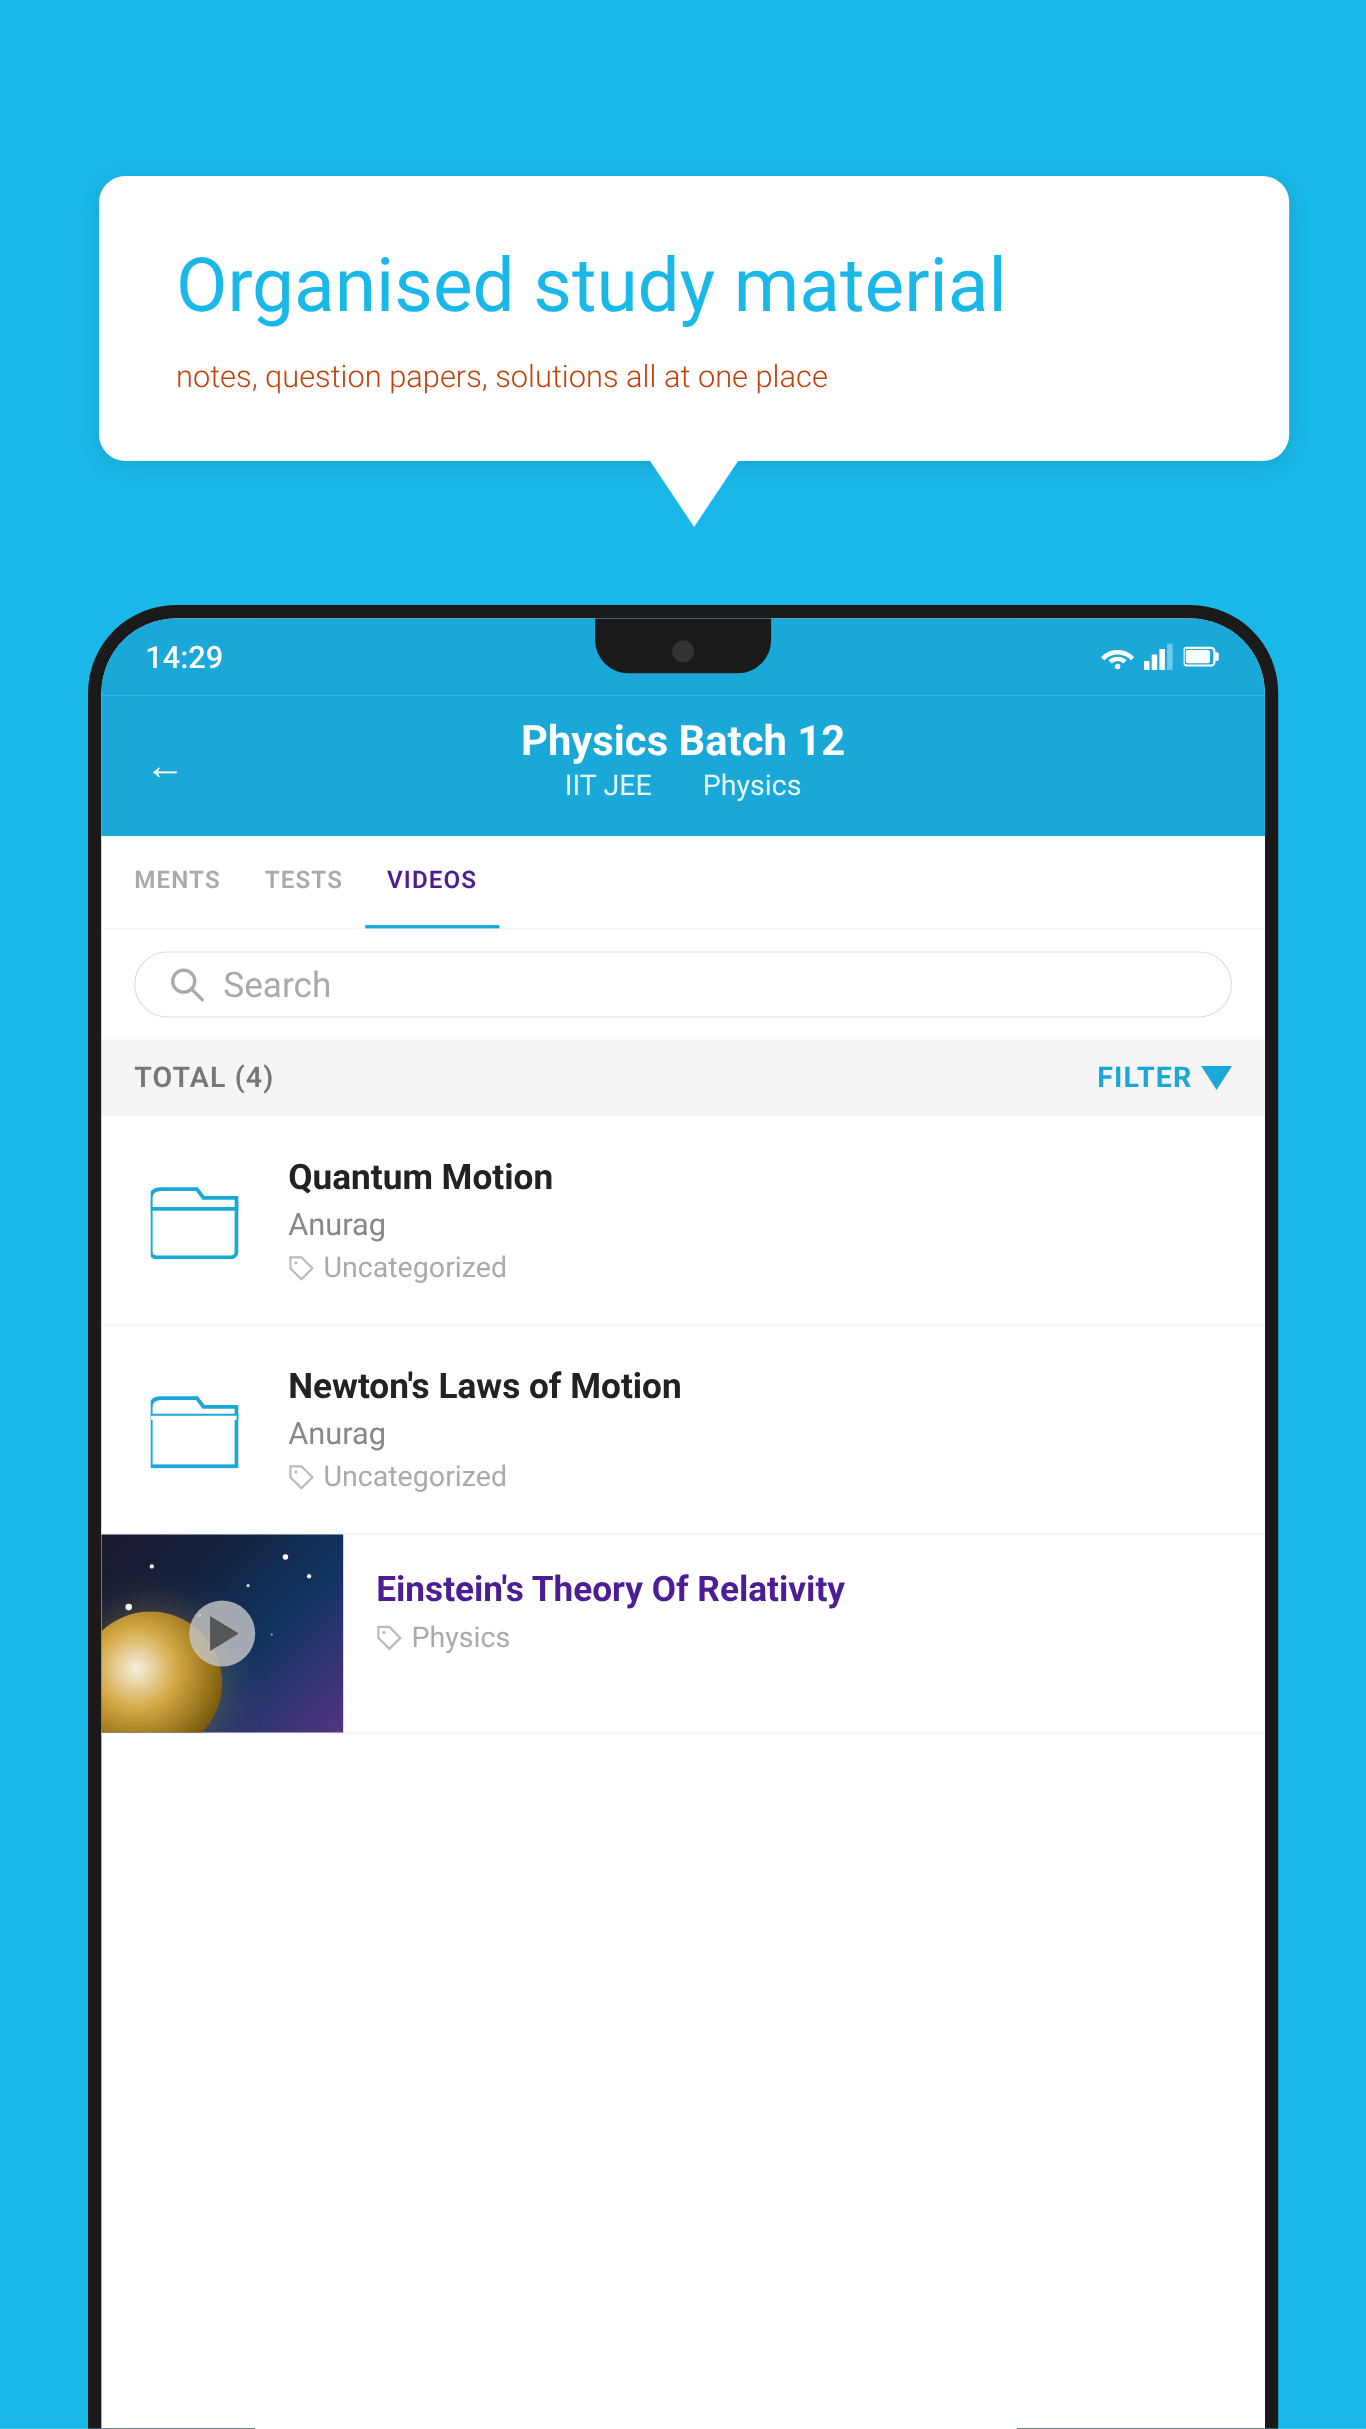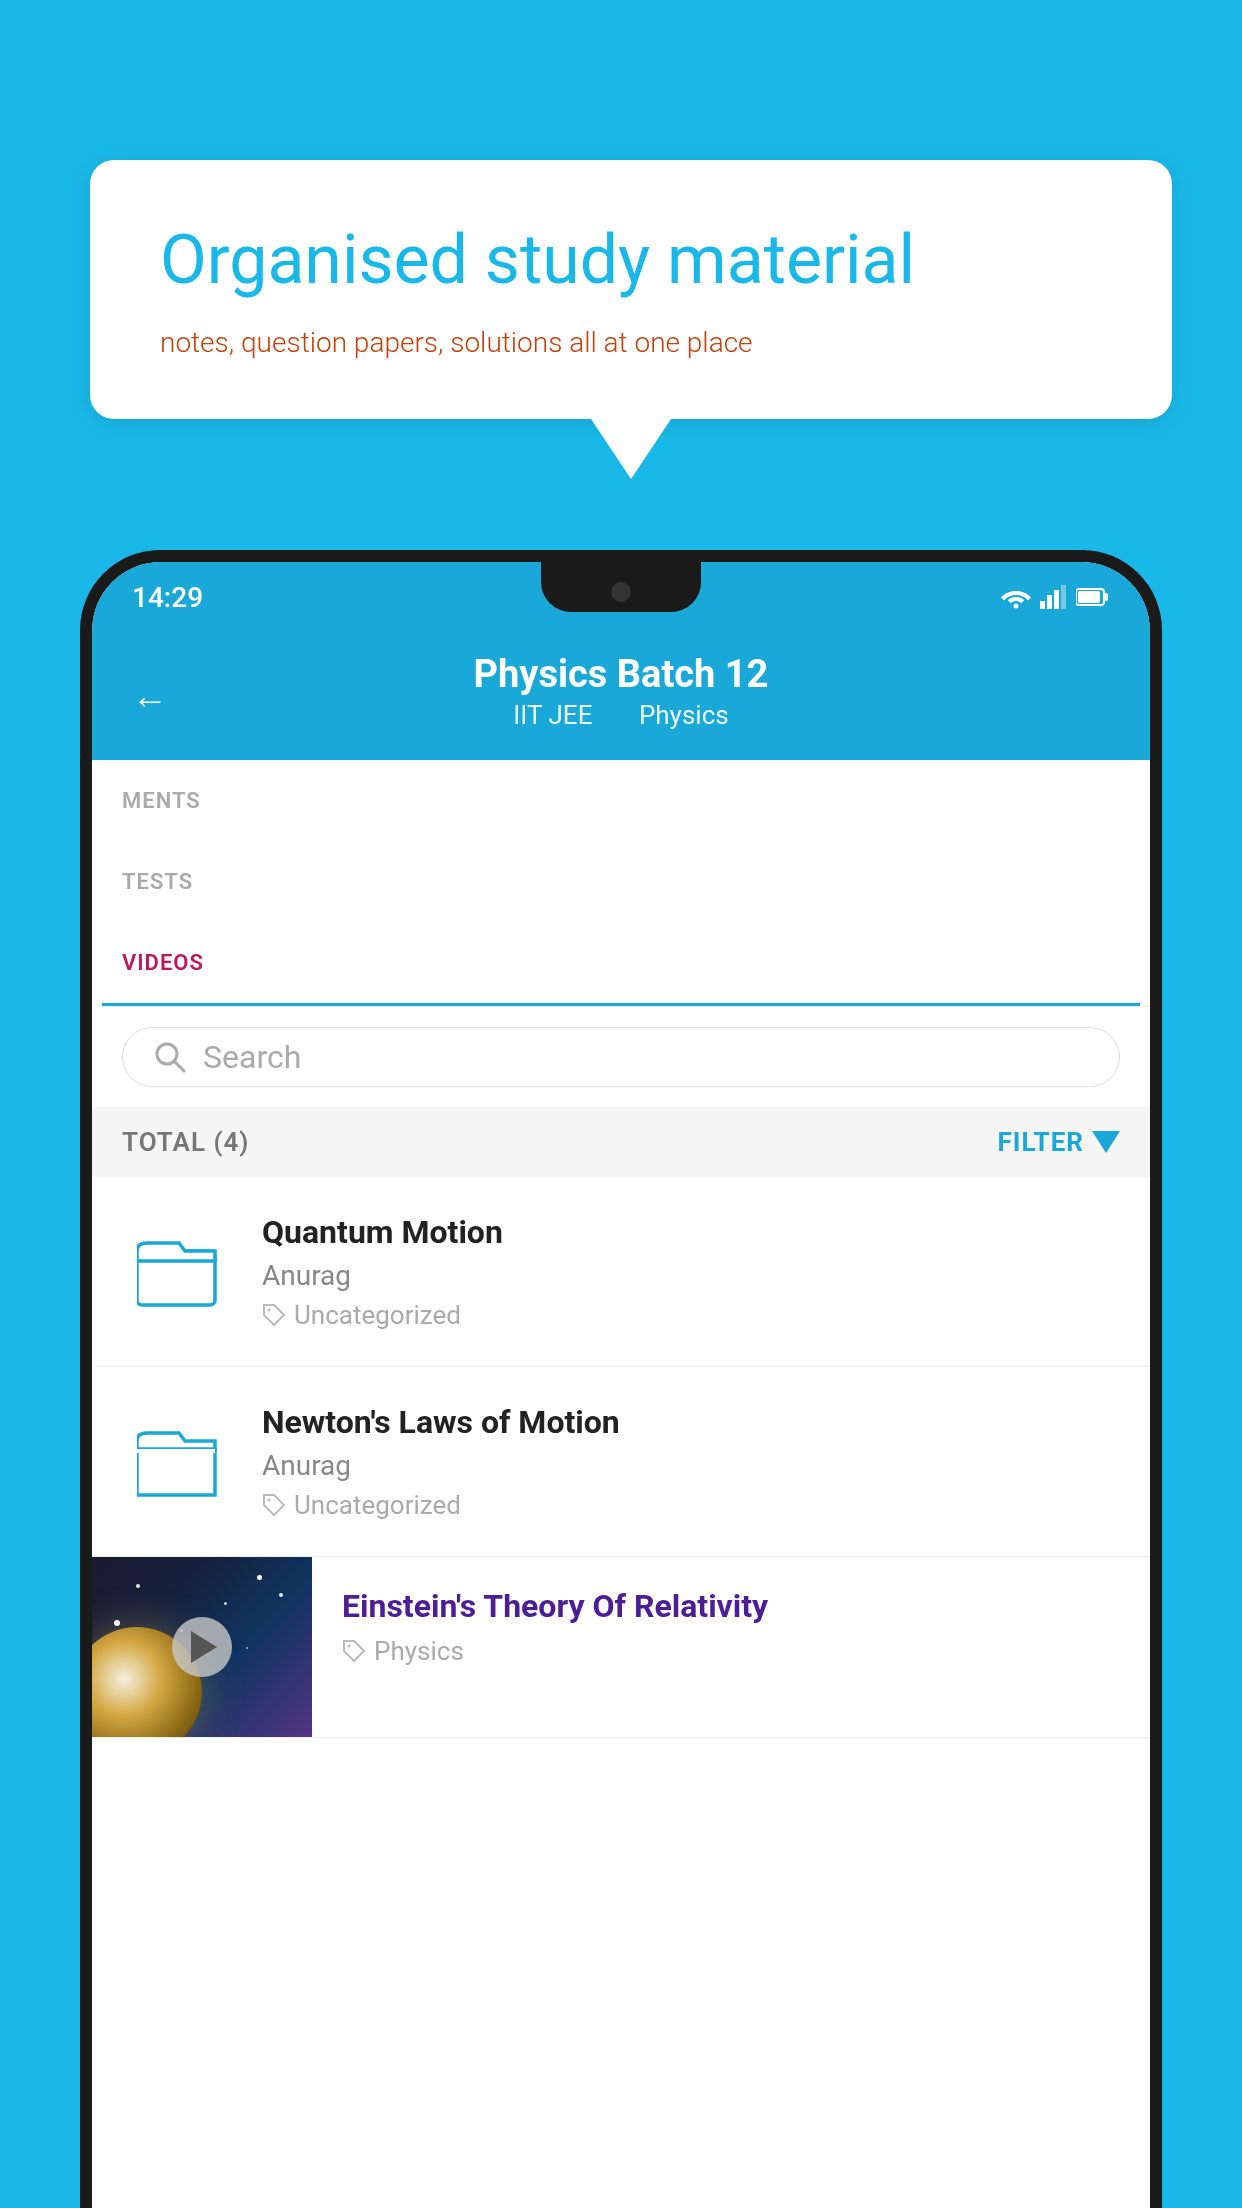--- a/index.html
+++ b/index.html
@@ -166,34 +166,33 @@
     .app-subtitle span {
       margin: 0 10px;
     }
 
     
     .tabs {
       background: white;
       display: flex;
       border-bottom: 1px solid #eee;
       padding: 0 10px;
-      flex-direction: column;
     }
 
     .tab {
       padding: 28px 20px;
       font-size: 22px;
       color: #aaa;
       font-weight: 600;
       letter-spacing: 1px;
       text-transform: uppercase;
     }
 
     .tab.active {
-      color: #be185d;
+      color: #4c1d95;
       border-bottom: 3px solid #1aa8d8;
     }
 
     
     .search-container {
       background: white;
       padding: 20px 30px;
     }
 
     .search-bar {

